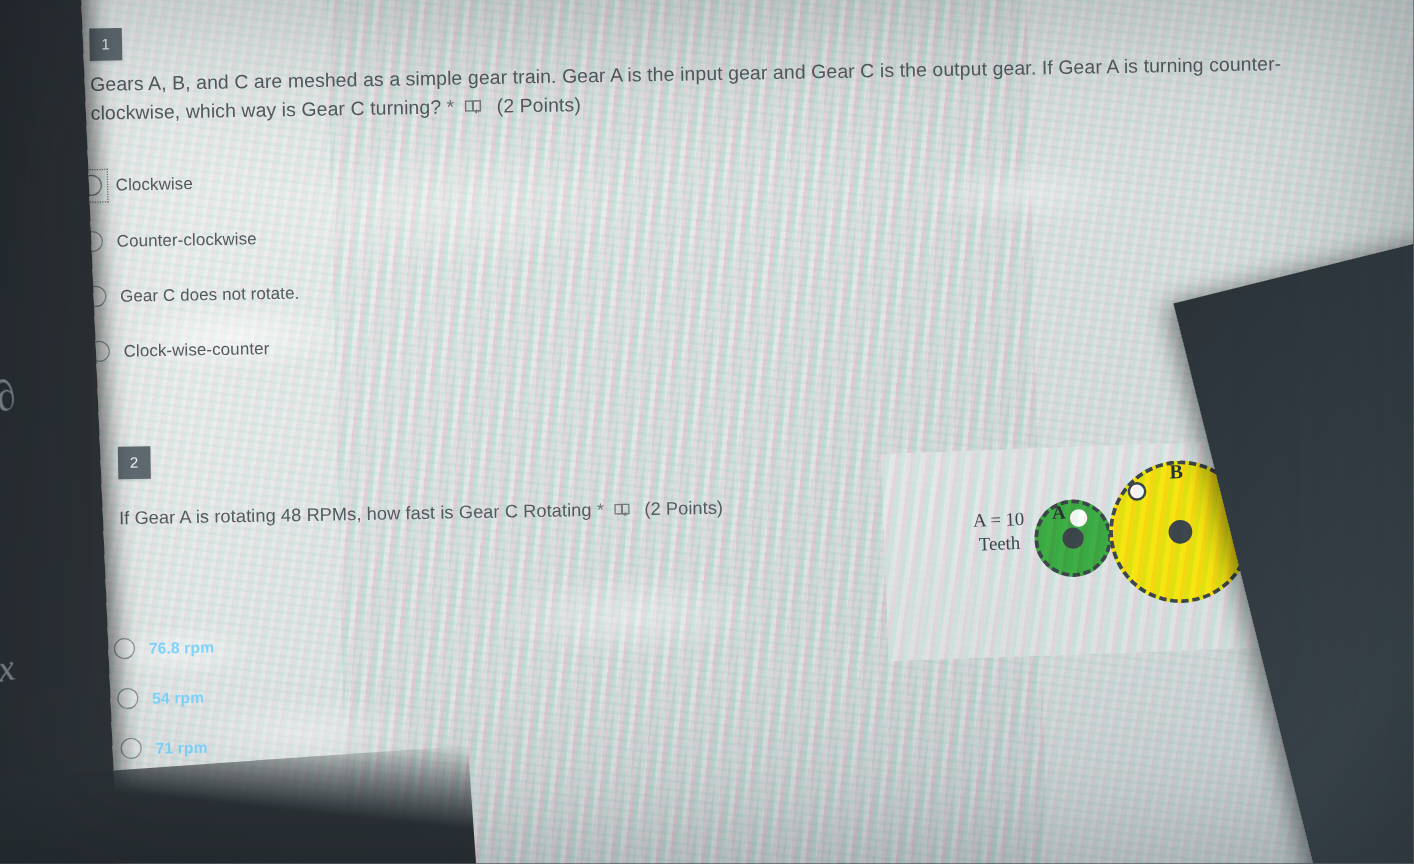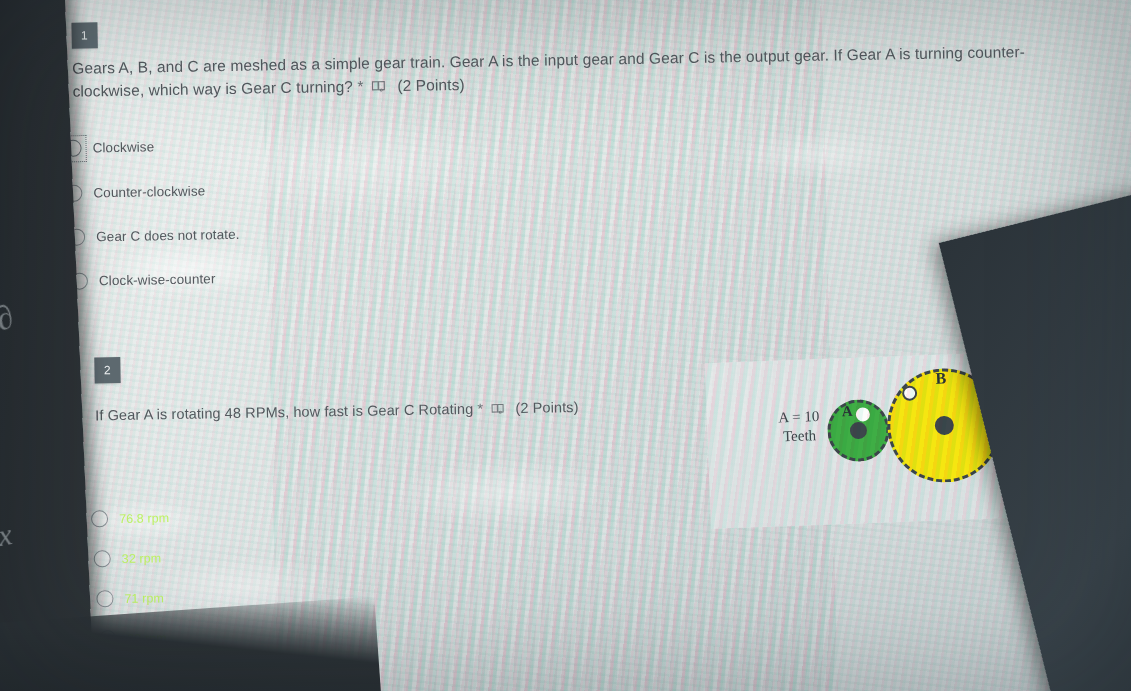--- a/index.html
+++ b/index.html
@@ -139,21 +139,21 @@
     width:27px;height:27px;
     border:1.4px dotted #6f787e;
     box-sizing:border-box;
   }
   .opt-label{
     font-size:13.5px;
     color:#54595e;
     letter-spacing:.1px;
     white-space:nowrap;
   }
-  .q2 .opt-label{font-size:12.5px;color:#bef264;}
+  .q2 .opt-label{font-size:12.5px;color:#7dd3fc;font-weight:bold;}
 
   
   .gear-card{
     position:absolute;
     left:700px; top:372px;
     width:352px; height:166px;
     background:linear-gradient(150deg,rgba(232,236,236,.72),rgba(222,228,229,.72));
     transform:rotate(-1.1deg);
     overflow:hidden;
   }
@@ -253,21 +253,21 @@
       </span>
       <span class="points">(2 Points)</span>
     </div>
 
     <div class="opt q2" style="left:82px;top:512px;">
       <span class="radio"></span>
       <span class="opt-label">76.8 rpm</span>
     </div>
     <div class="opt q2" style="left:84px;top:552px;">
       <span class="radio"></span>
-      <span class="opt-label">32 rpm</span>
+      <span class="opt-label">54 rpm</span>
     </div>
     <div class="opt q2" style="left:86px;top:592px;">
       <span class="radio"></span>
       <span class="opt-label">71 rpm</span>
     </div>
     <div class="opt q2" style="left:88px;top:632px;">
       <span class="radio"></span>
       <span class="opt-label">30 rpm</span>
     </div>
 

